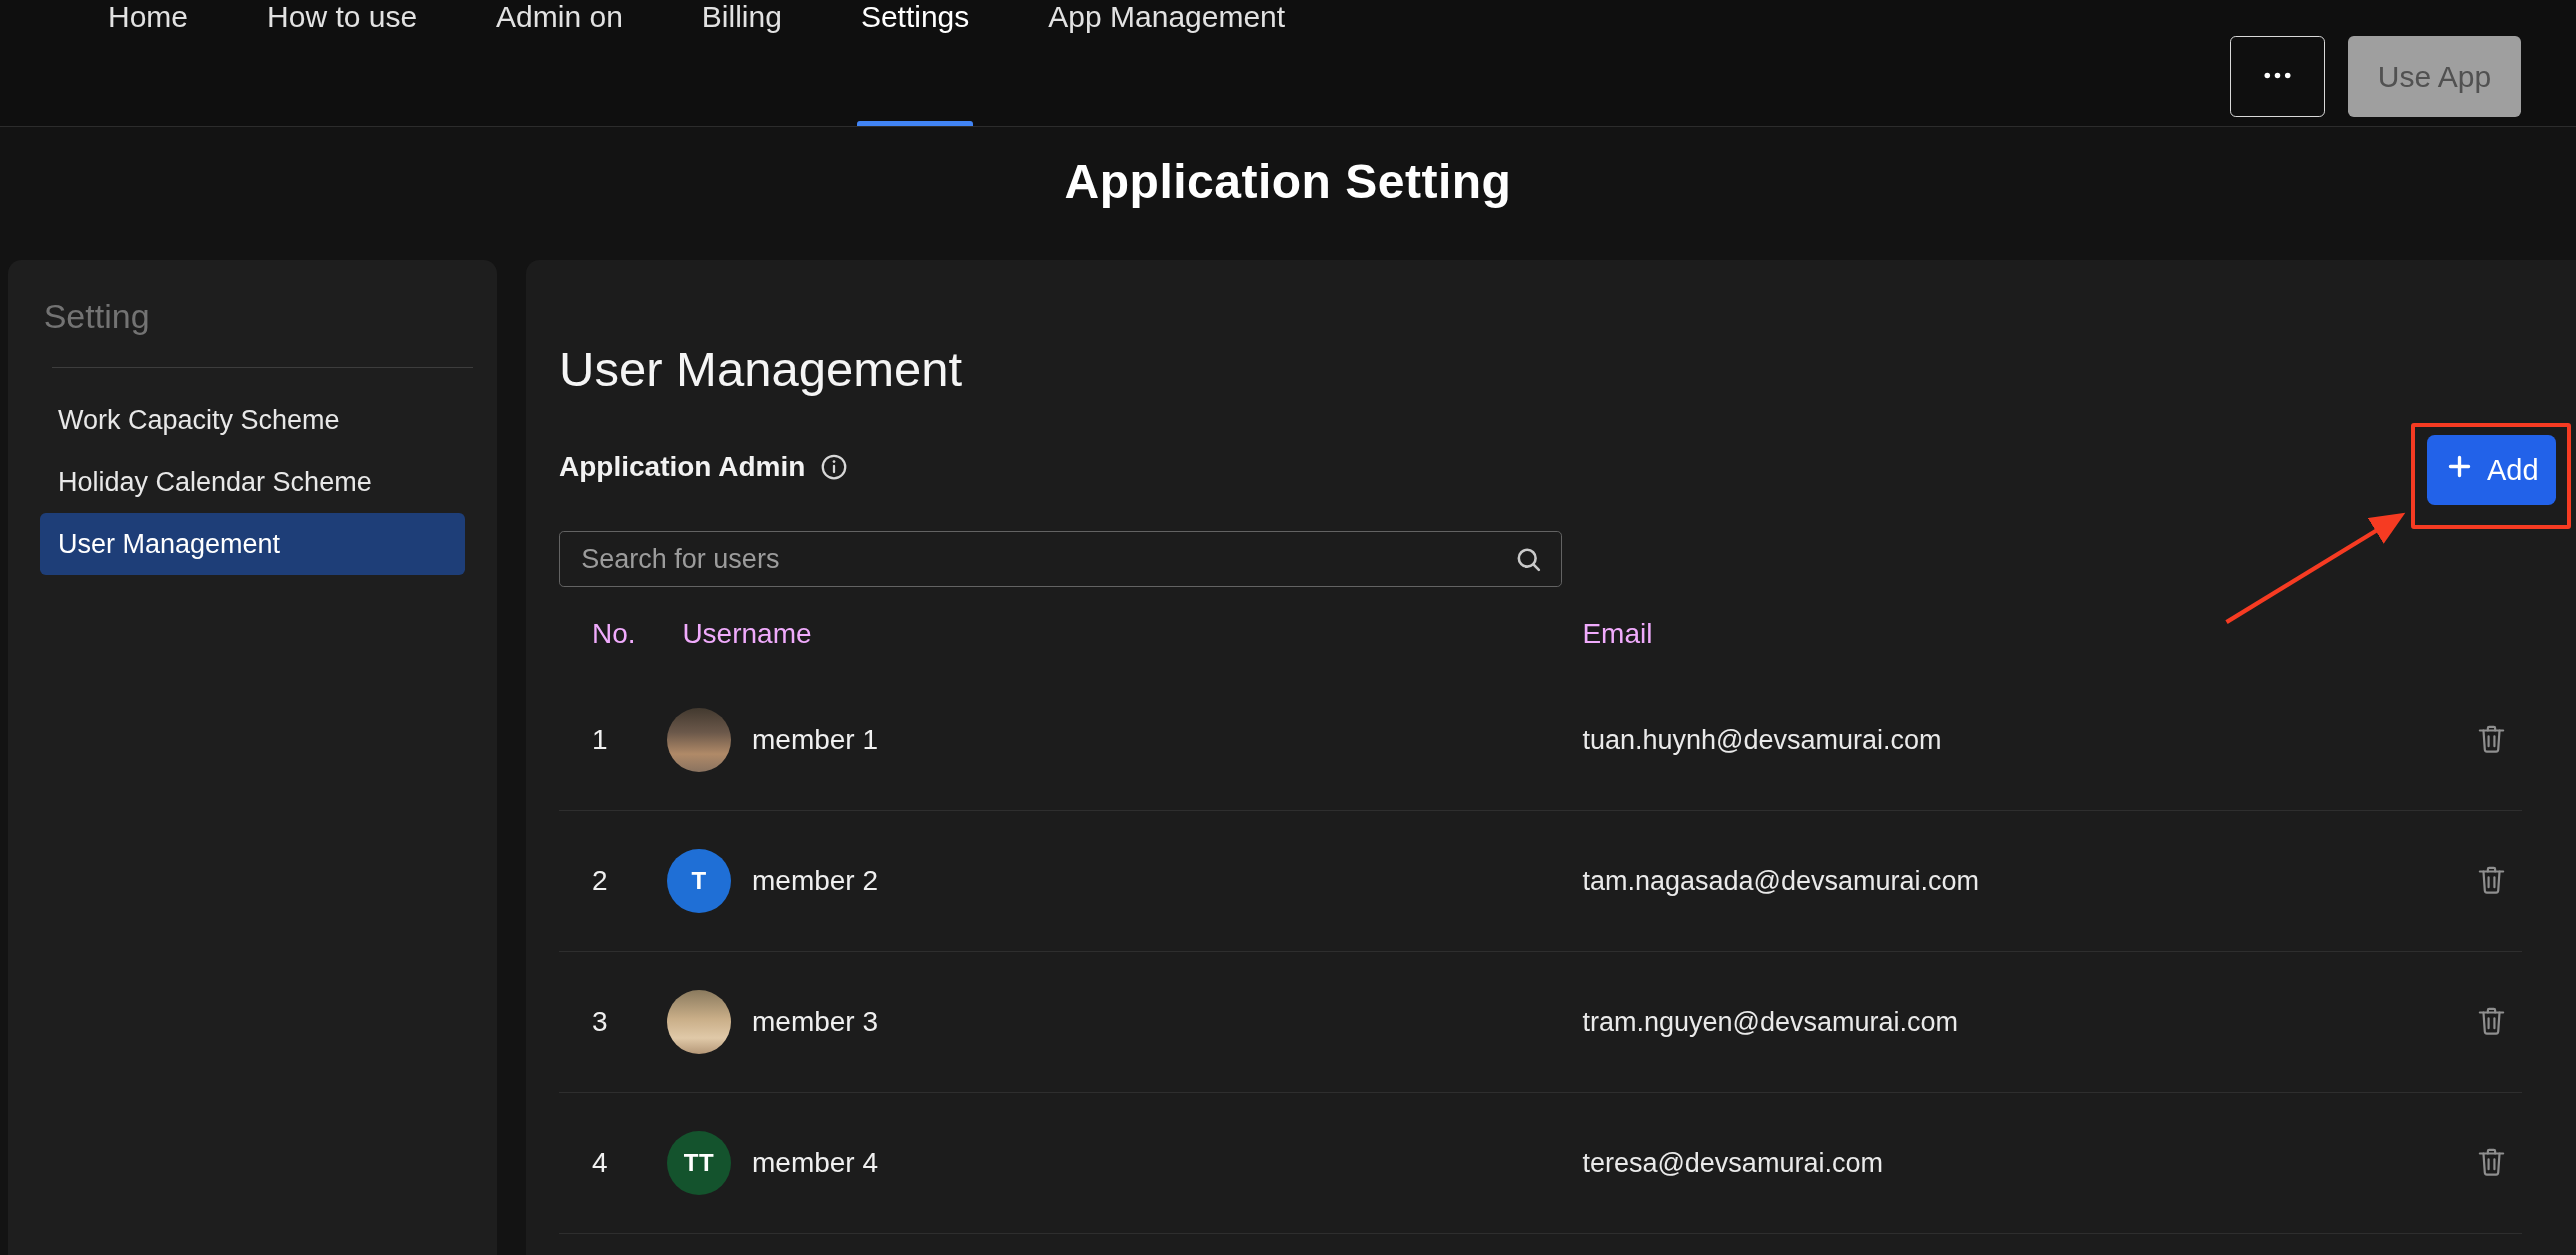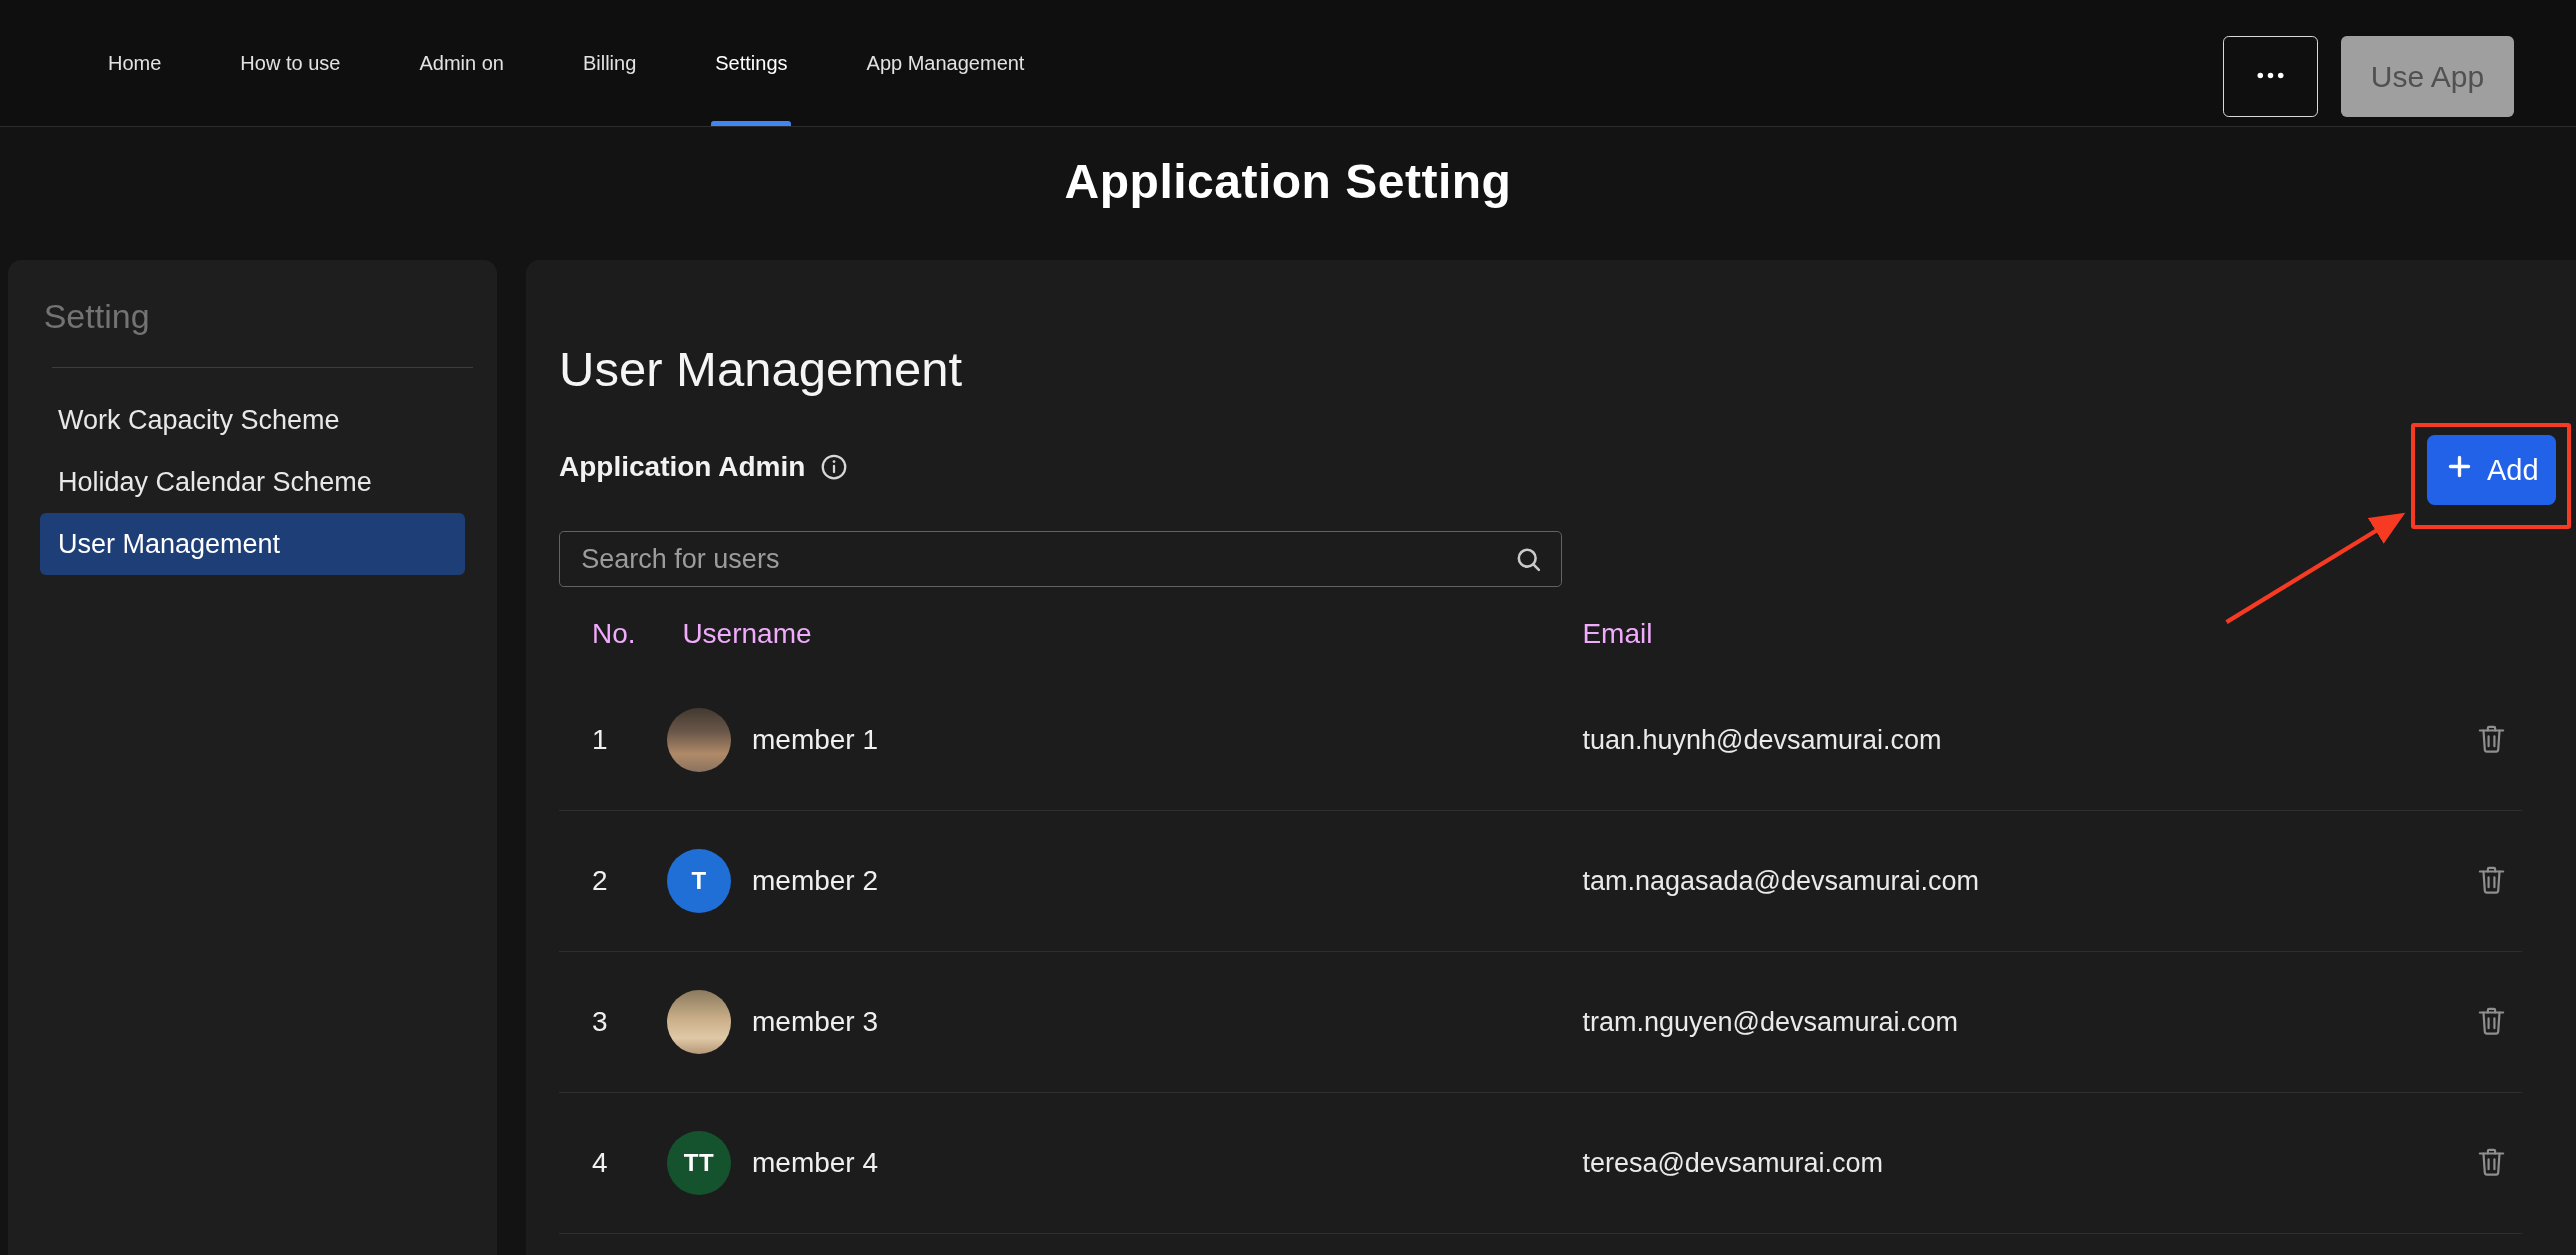--- a/index.html
+++ b/index.html
@@ -17,32 +17,32 @@
   .navbar {
     position: absolute; top: 0; left: 0; right: 0; height: 127px;
     background: #0f0f0f;
     border-bottom: 1px solid #2c2c2c;
   }
   .nav-tabs {
     position: absolute; left: 108px; top: 0; bottom: 0;
     display: flex; gap: 79px; align-items: stretch;
   }
   .nav-tab {
-    display: flex; align-items: center;
-    font-size: 20px; color: #e2e2e2;
+    display: flex; 
+    font-size: 30px; color: #e2e2e2;
     position: relative; cursor: pointer; white-space: nowrap;
   }
   .nav-tab.active { color: #ffffff; }
   .nav-tab.active::after {
     content: ""; position: absolute; left: -3.9px; right: -3.9px; bottom: 0;
     height: 4.8px; background: var(--accent-blue, #4184f4);
     border-radius: 2.9px 2.9px 0 0;
   }
   .nav-actions {
-    position: absolute; right: 62px; top: 36px; height: 81px;
+    position: absolute; right: 55px; top: 36px; height: 81px;
     display: flex; gap: 23px; border-radius: 8px;
   }
   .more-btn {
     width: 95px; height: 81px;
     background: transparent; color: #ffffff;
     border: 1.9px solid #d9d9d9; border-radius: 5.8px;
     display: flex; align-items: center; justify-content: center;
     cursor: pointer; padding: 0;
   }
   .use-app-btn {

